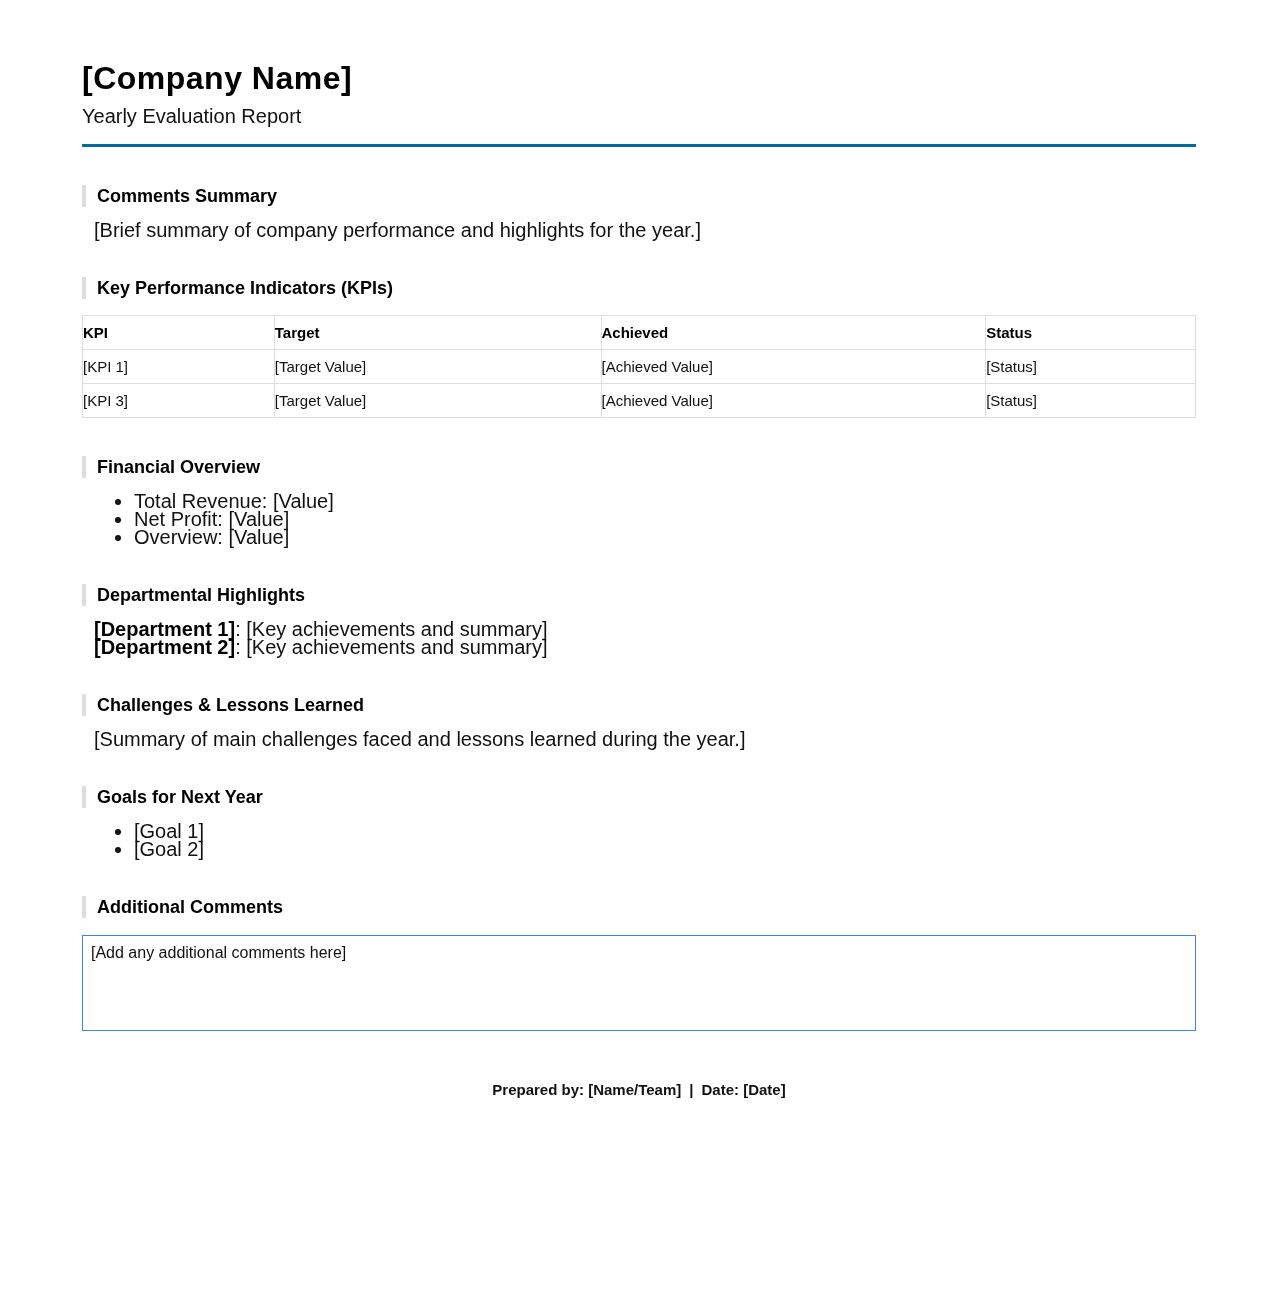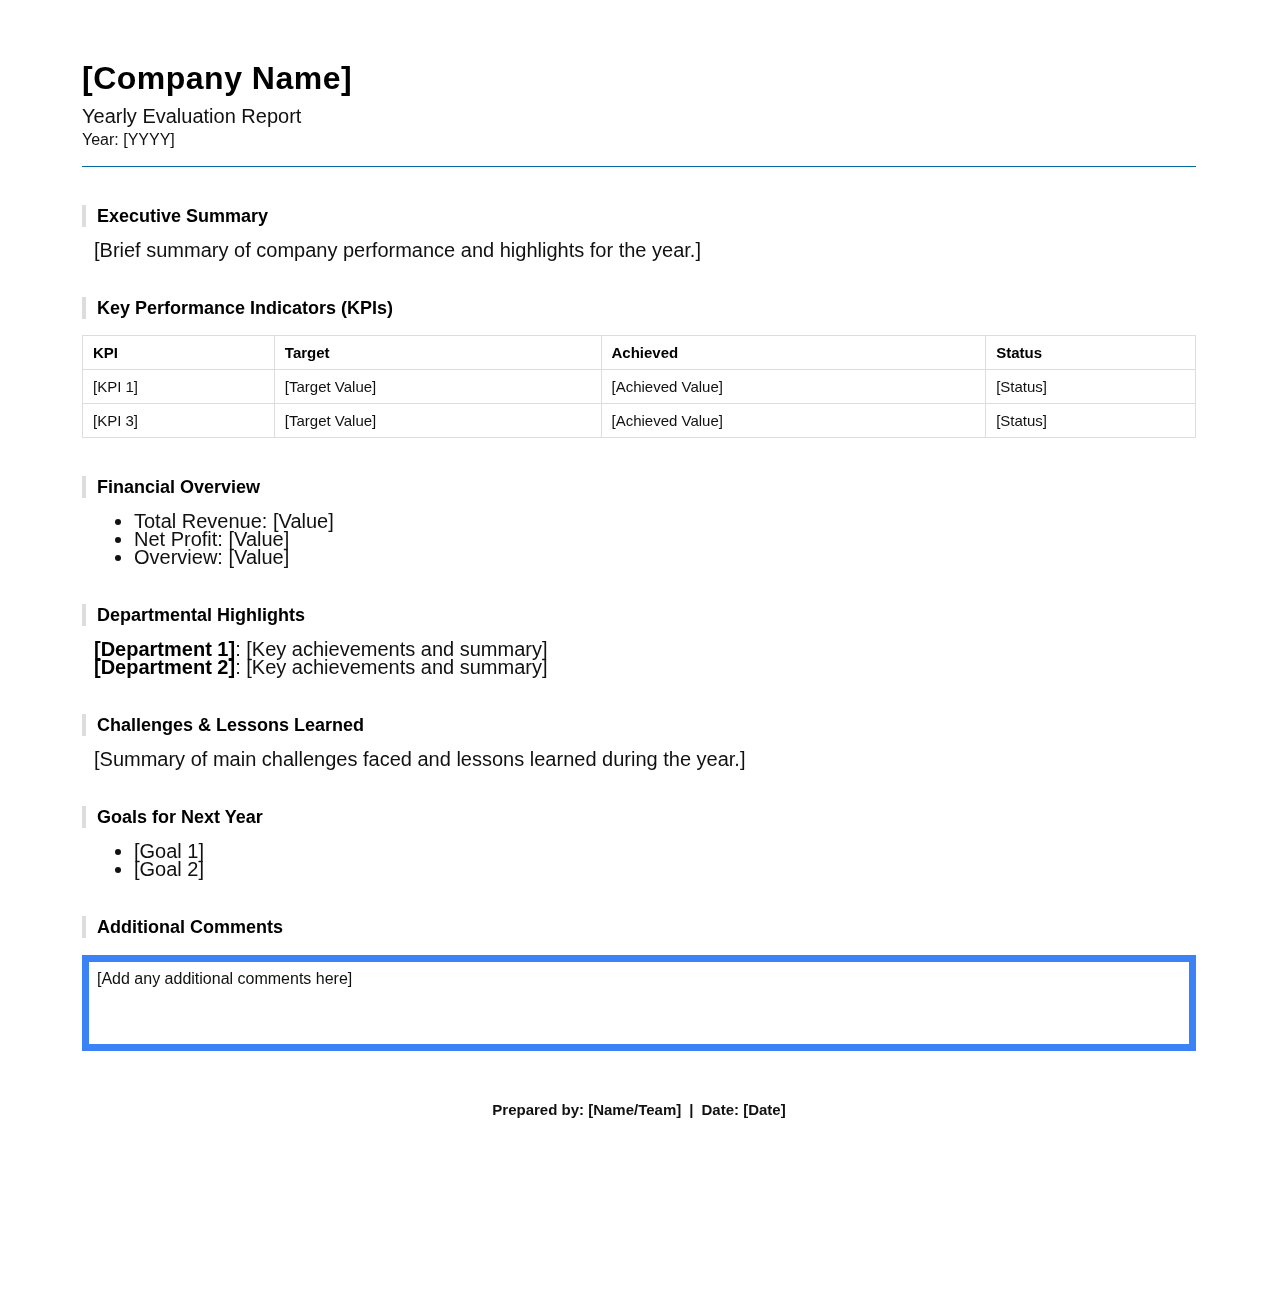--- a/index.html
+++ b/index.html
@@ -2,60 +2,59 @@
 <html><head>
   <meta charset="utf-8">
   <style>
     html, body { margin: 0; padding: 0; background: #ffffff; }
     body {
       width: 1278px; min-height: 1300px;
       font-family: "Liberation Sans", sans-serif;
       color: #111111; font-size: 16px;
     }
     .page { position: relative; margin-left: 82px; width: 1114px; }
-    .header { padding-top: 58px; padding-bottom: 16px; border-bottom: 1px solid #0369a1; }
+    .header { padding-top: 58px; padding-bottom: 16px; border-bottom: 3px solid #0369a1; }
     .company-name { margin: 0; font-size: 32px; font-weight: bold; line-height: 40px; letter-spacing: 0.5px; color: #000; }
     .report-title { font-size: 20px; line-height: 24px; margin-top: 6px; color: #111; }
     .report-year { font-size: 16px; line-height: 20px; margin-top: 2px; color: #111; }
     .section { margin-top: 38px; }
     .section-title {
       margin: 0; font-size: 18px; font-weight: bold; line-height: 22px;
       border-left: 4px solid #dddddd; padding-left: 11px; color: #000;
     }
     .section-body { margin-top: 14px; padding-left: 12px; font-size: 20px; line-height: 18px; }
     .section-body.flush { padding-left: 0; }
     ul.bullets { margin: 0; padding-left: 52px; list-style: disc; }
     ul.bullets li { line-height: 18px; }
     table.kpi { margin-top: 16px; width: 1114px; border-collapse: collapse; font-size: 15px; }
     table.kpi th, table.kpi td {
-      border: 1px solid #dddddd; padding: 0 10px; height: 33px; text-align: left; vertical-align: middle;
+      border: 1px solid #dddddd; padding: 0 0; height: 33px; text-align: left; vertical-align: middle;
     }
     table.kpi th { font-weight: bold; color: #000; }
     .dept-line { line-height: 18px; }
     .dept-line b { color: #000; }
     .comments-box {
-      margin-top: 17px; border: 7px solid #3b82f6; height: 96px;
+      margin-top: 17px; border: 1px solid #3b82f6; height: 96px;
       padding: 8px 8px; box-sizing: border-box; font-size: 16px; line-height: 18px;
     }
     .footer { margin-top: 50px; text-align: center; font-size: 15px; line-height: 18px; font-weight: bold; }
     .footer .sep { padding: 0 8px; }
   </style>
 </head>
 <body>
 
 <div class="page">
 
   <div class="header">
     <h1 class="company-name">[Company Name]</h1>
     <div class="report-title">Yearly Evaluation Report</div>
-    <div class="report-year">Year: [YYYY]</div>
   </div>
 
   <div class="section">
-    <h2 class="section-title">Executive Summary</h2>
+    <h2 class="section-title">Comments Summary</h2>
     <div class="section-body">[Brief summary of company performance and highlights for the year.]</div>
   </div>
 
   <div class="section">
     <h2 class="section-title">Key Performance Indicators (KPIs)</h2>
     <table class="kpi">
       <colgroup>
         <col style="width:192px">
           <col style="width:327px">
           <col style="width:385px">

